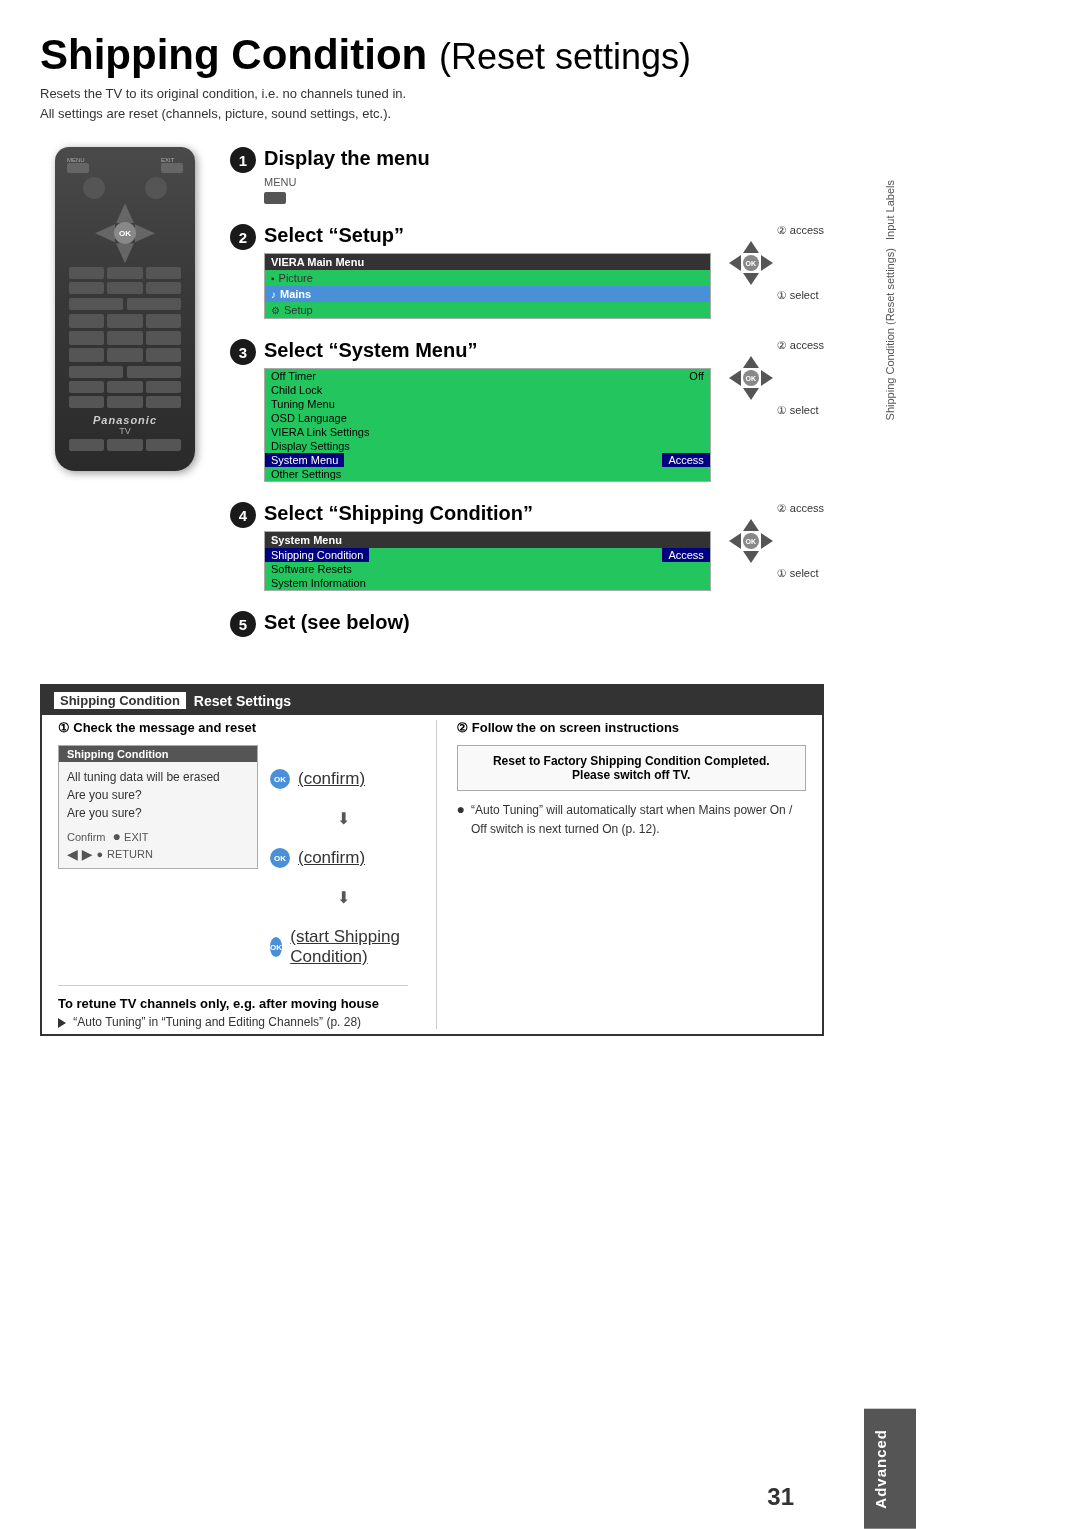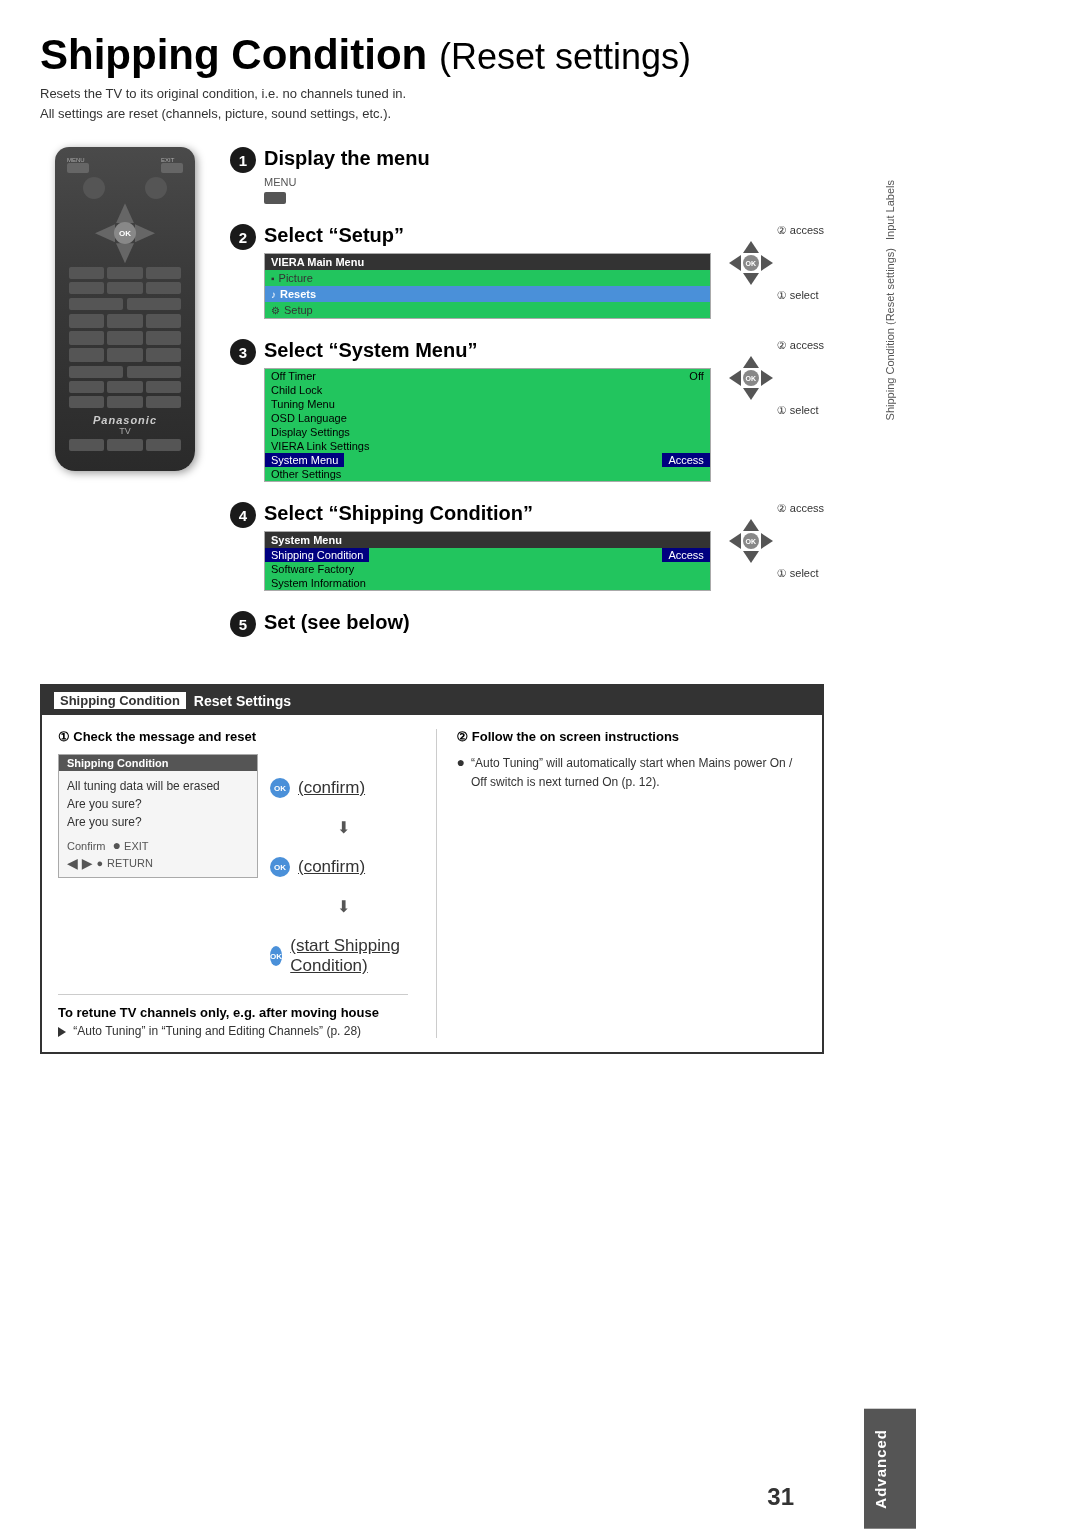--- a/index.html
+++ b/index.html
@@ -315,21 +315,21 @@
       background: #fff;
       color: #333;
       padding: 1px 6px;
       font-size: 13px;
       font-weight: bold;
     }
 
     .bottom-body {
       display: flex;
       gap: 8px;
-      padding: 14px 16px;
+      padding: 5px 16px;
     }
 
     .bottom-left {
       flex: 1;
       padding-right: 20px;
     }
 
     .bottom-right {
       flex: 1;
       padding-left: 20px;
@@ -685,21 +685,21 @@
             <div class="step-num-circle">2</div>
             <div class="step-info">
               <div class="step-title">Select “Setup”</div>
               <div class="menu-box" style="min-width:140px;">
                 <div class="menu-header">VIERA Main Menu</div>
                 <div class="menu-item">
                   <span style="font-size:10px;">▪</span> Picture
                 </div>
                 <div class="menu-item highlighted">
                   <span style="font-size:10px;">♪</span> 
-                    <strong>Resets</strong>
+                    <strong>Mains</strong>
                 </div>
                 <div class="menu-item">
                   <span style="font-size:10px;">⚙</span> Setup
                 </div>
               </div>
             </div>
           </div>
 
           <div style="margin-left:16px; display:flex; flex-direction:column; align-items:flex-start;">
             <div style="font-size:11px; color:#333; margin-left:50px; margin-bottom:2px;">② access</div>
@@ -730,25 +730,25 @@
                 </div>
                 <div class="menu-row">
                   <div class="menu-cell">Tuning Menu</div>
                   <div class="menu-cell"></div>
                 </div>
                 <div class="menu-row">
                   <div class="menu-cell">OSD Language</div>
                   <div class="menu-cell"></div>
                 </div>
                 <div class="menu-row">
+                  <div class="menu-cell">VIERA Link Settings</div>
+                  <div class="menu-cell"></div>
+                </div>
+                <div class="menu-row">
                   <div class="menu-cell">Display Settings</div>
-                  <div class="menu-cell"></div>
-                </div>
-                <div class="menu-row">
-                  <div class="menu-cell">VIERA Link Settings</div>
                   <div class="menu-cell"></div>
                 </div>
                 <div class="menu-row">
                   <div class="menu-cell dark">System Menu</div>
                   <div class="menu-cell dark">Access</div>
                 </div>
                 <div class="menu-row">
                   <div class="menu-cell">Other Settings</div>
                   <div class="menu-cell"></div>
                 </div>
@@ -774,21 +774,21 @@
             <div class="step-num-circle">4</div>
             <div class="step-info">
               <div class="step-title">Select “Shipping Condition”</div>
               <div class="menu-box" style="min-width:200px;">
                 <div class="menu-header">System Menu</div>
                 <div class="menu-row">
                   <div class="menu-cell dark">Shipping Condition</div>
                   <div class="menu-cell dark">Access</div>
                 </div>
                 <div class="menu-row">
-                  <div class="menu-cell">Software Factory</div>
+                  <div class="menu-cell">Software Resets</div>
                   <div class="menu-cell"></div>
                 </div>
                 <div class="menu-row">
                   <div class="menu-cell">System Information</div>
                   <div class="menu-cell"></div>
                 </div>
               </div>
             </div>
           </div>
 
@@ -871,20 +871,24 @@
             <div class="retune-text">
               <span class="arrow-right"></span>
               <span>“Auto Tuning” in “Tuning and Editing Channels” (p. 28)</span>
             </div>
           </div>
         </div>
 
         <div class="bottom-right">
           <div class="check-title">② Follow the on screen instructions</div>
 
+          <div class="factory-reset-box">
+            <div class="factory-reset-text">Reset to Factory Shipping Condition Completed.</div>
+            <div style="font-size:12px; font-weight:bold;">Please switch off TV.</div>
+          </div>
 
           <div style="display:flex; align-items:flex-start; gap:6px; margin-bottom:8px;">
             <span style="font-size:14px; color:#333; flex-shrink:0;">●</span>
             <div class="bullet-point">“Auto Tuning” will automatically start when Mains power On / Off switch is next turned On (p. 12).</div>
           </div>
         </div>
       </div>
     </div>
 
     <div class="page-number">31</div>

